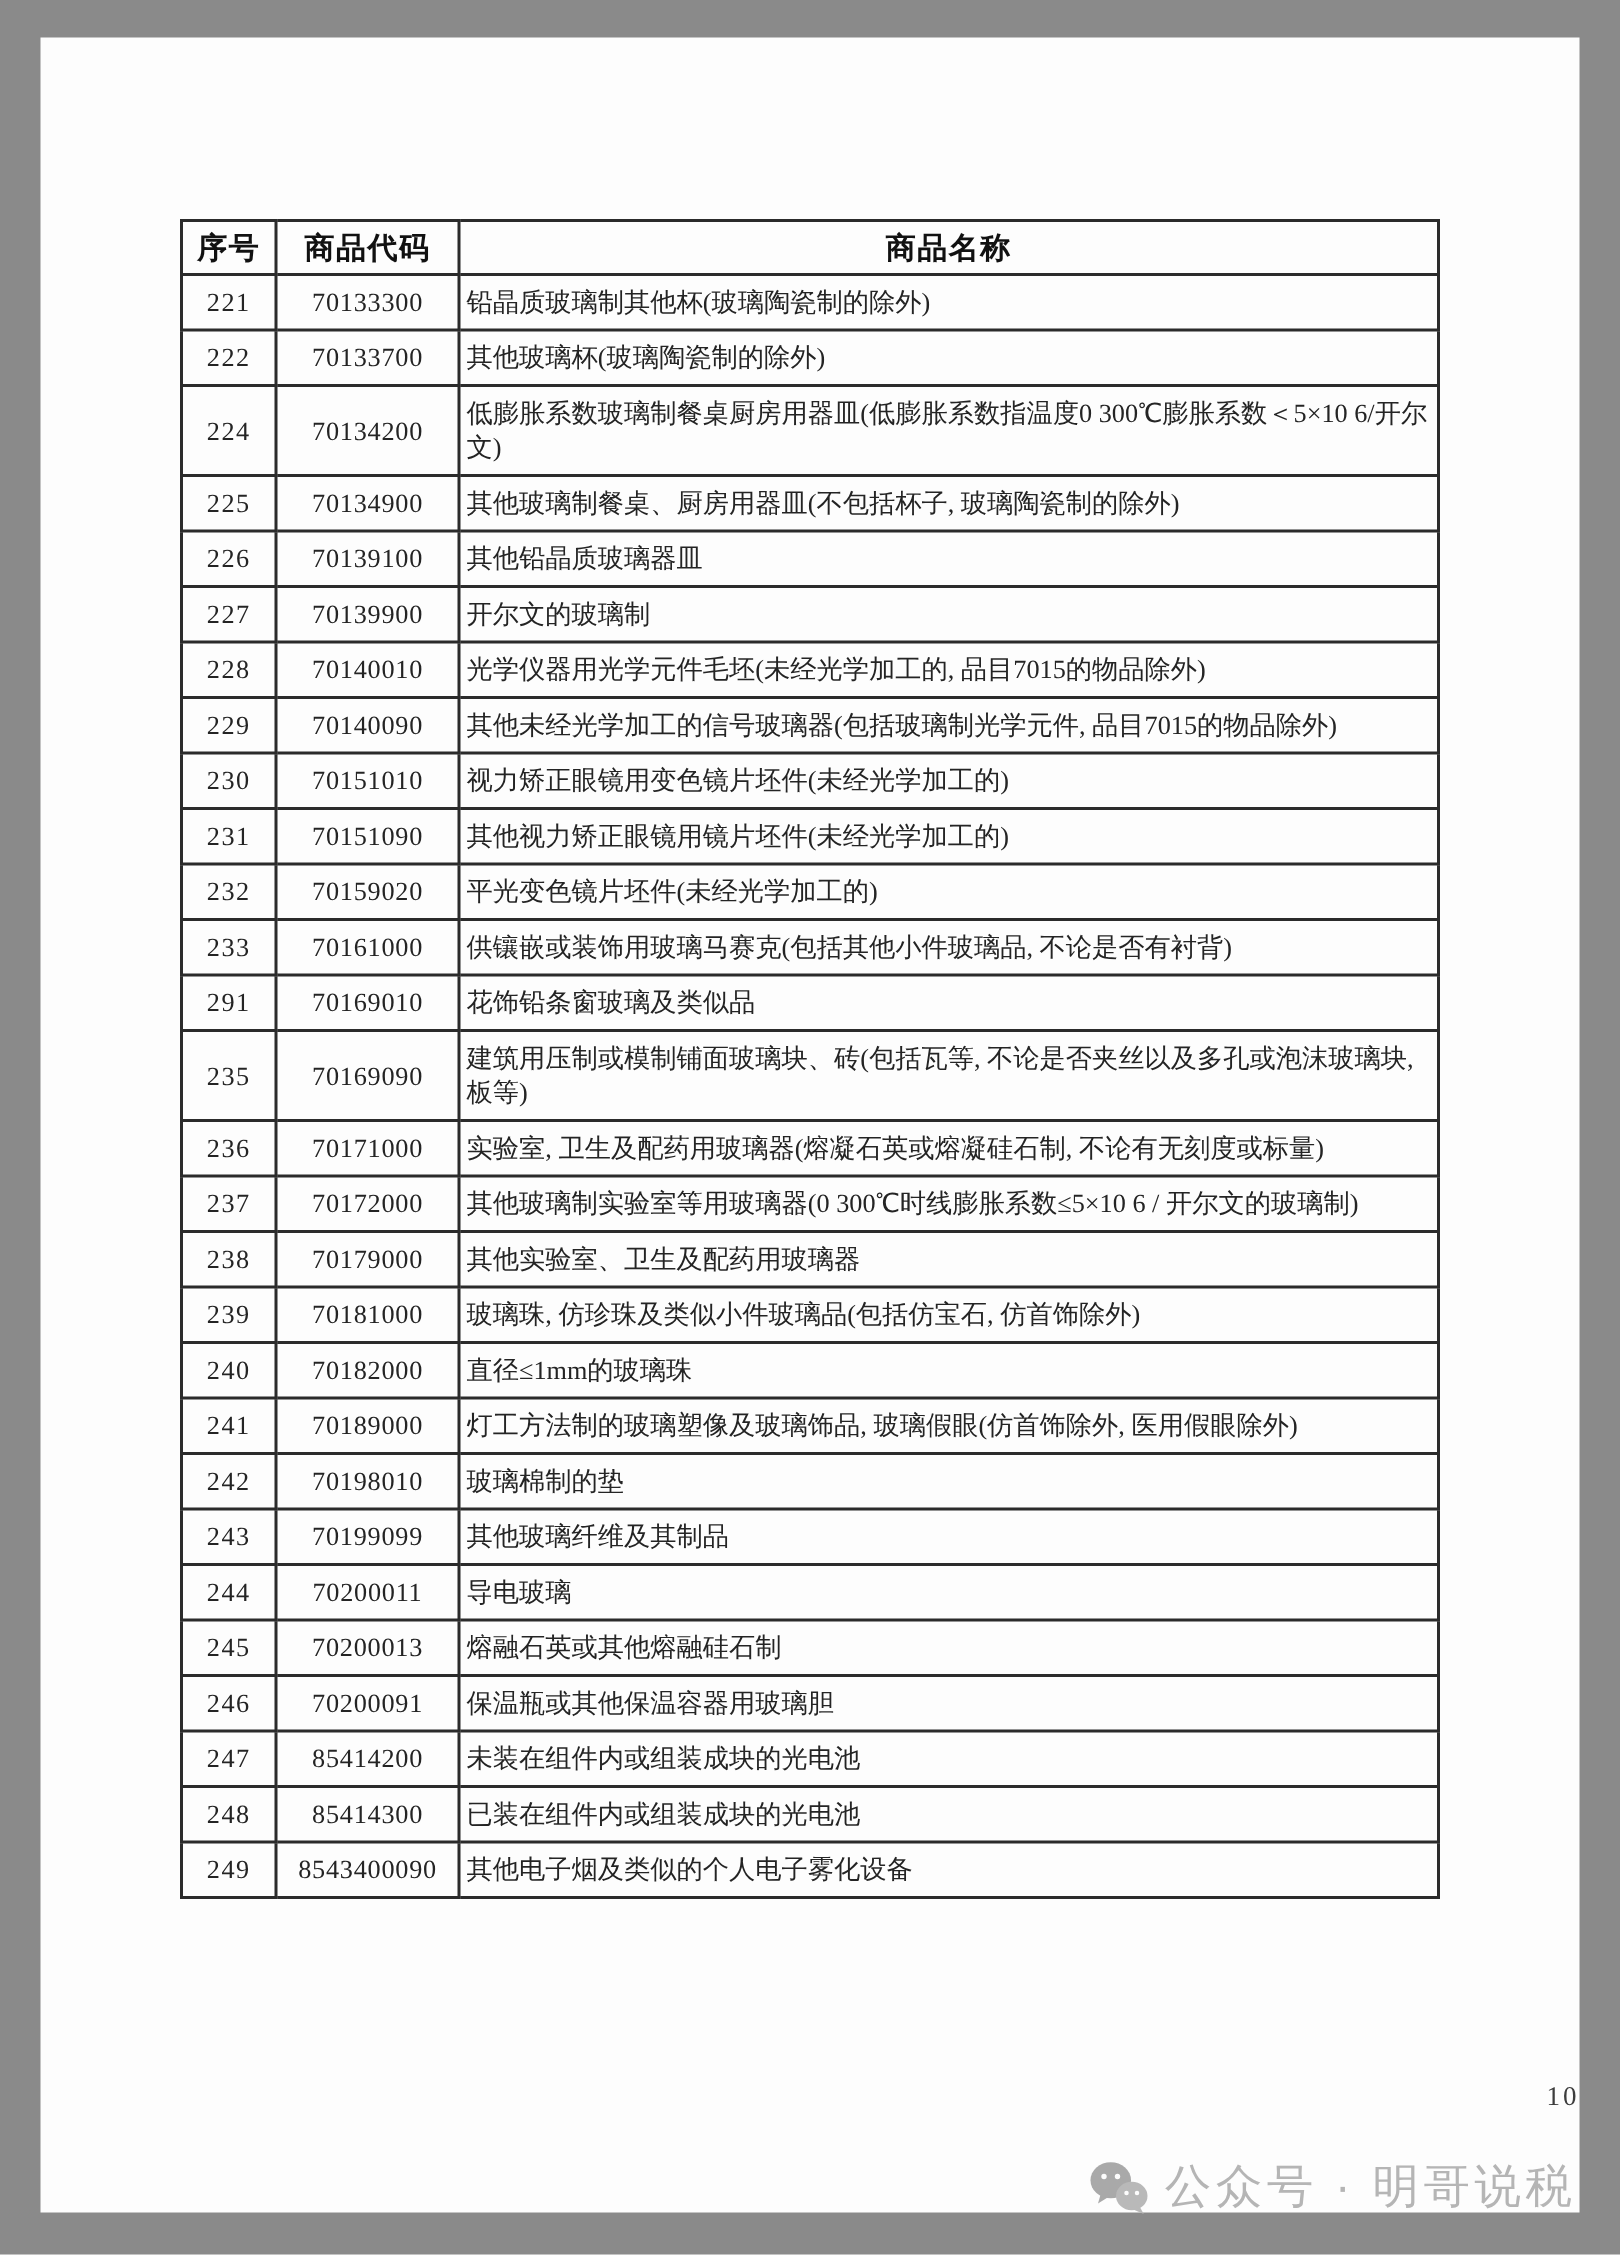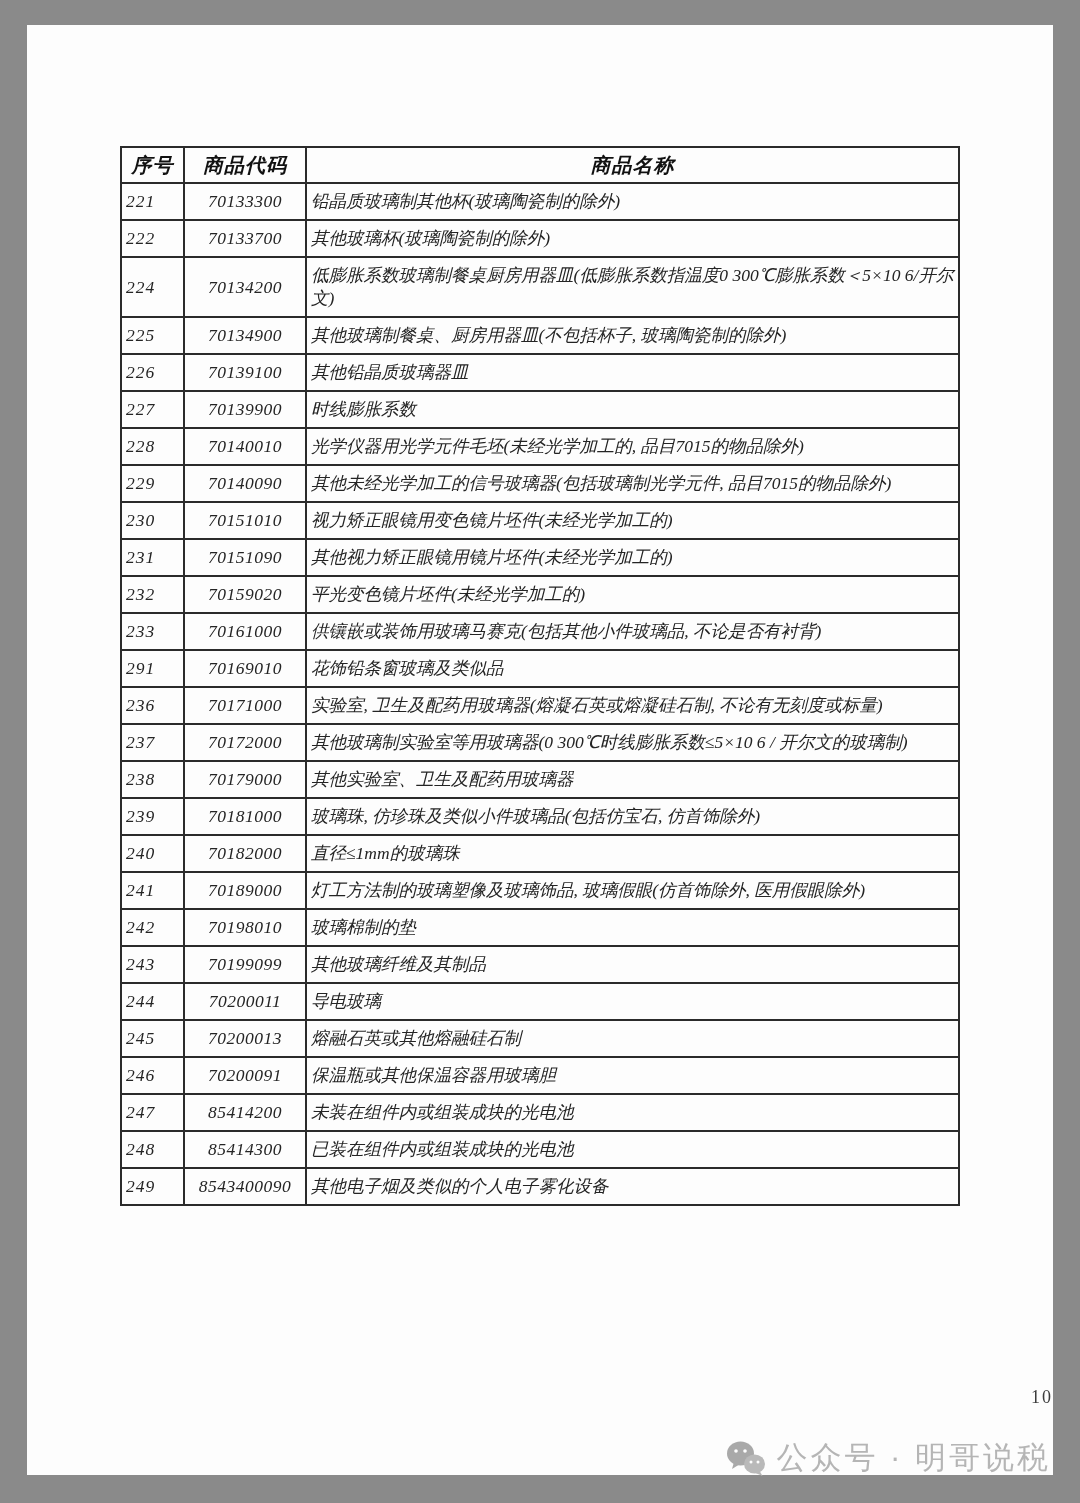--- a/index.html
+++ b/index.html
@@ -25,21 +25,20 @@
   .table-wrap {
     position: absolute;
     left: 93px;
     top: 121px;
     width: 838px;
   }
   table.commodity {
     border-collapse: collapse;
     width: 100%;
     table-layout: fixed;
-    font-style: italic;
   }
   table.commodity th,
   table.commodity td {
     border: 2px solid var(--border, #2b2b2b);
     vertical-align: middle;
     box-sizing: border-box;
   }
   table.commodity th {
     font-family: "Liberation Sans", sans-serif;
     font-weight: bold;
@@ -50,20 +49,21 @@
     padding: 2px 4px;
     letter-spacing: 1px;
   }
   table.commodity td {
     font-size: 17.5px;
     color: var(--text, #242424);
     line-height: 23px;
     padding: 6px 4px;
   }
   td.col-seq {
+    text-align: center;
     letter-spacing: 1px;
     border-radius: 11px;
   }
   td.col-code {
     text-align: center;
     padding-left: 8px;
     letter-spacing: 0.5px;
   }
   td.col-name {
     text-align: left;
@@ -142,21 +142,21 @@
             <td class="col-name">其他玻璃制餐桌、厨房用器皿(不包括杯子, 玻璃陶瓷制的除外)</td>
           </tr>
           <tr>
             <td class="col-seq">226</td>
             <td class="col-code">70139100</td>
             <td class="col-name">其他铅晶质玻璃器皿</td>
           </tr>
           <tr>
             <td class="col-seq">227</td>
             <td class="col-code">70139900</td>
-            <td class="col-name">时线膨胀系数</td>
+            <td class="col-name">开尔文的玻璃制</td>
           </tr>
           <tr>
             <td class="col-seq">228</td>
             <td class="col-code">70140010</td>
             <td class="col-name">光学仪器用光学元件毛坯(未经光学加工的, 品目7015的物品除外)</td>
           </tr>
           <tr>
             <td class="col-seq">229</td>
             <td class="col-code">70140090</td>
             <td class="col-name">其他未经光学加工的信号玻璃器(包括玻璃制光学元件, 品目7015的物品除外)</td>
@@ -178,20 +178,25 @@
           </tr>
           <tr>
             <td class="col-seq">233</td>
             <td class="col-code">70161000</td>
             <td class="col-name">供镶嵌或装饰用玻璃马赛克(包括其他小件玻璃品, 不论是否有衬背)</td>
           </tr>
           <tr>
             <td class="col-seq">291</td>
             <td class="col-code">70169010</td>
             <td class="col-name">花饰铅条窗玻璃及类似品</td>
+          </tr>
+          <tr>
+            <td class="col-seq">235</td>
+            <td class="col-code">70169090</td>
+            <td class="col-name">建筑用压制或模制铺面玻璃块、砖(包括瓦等, 不论是否夹丝以及多孔或泡沫玻璃块, 板等)</td>
           </tr>
           <tr>
             <td class="col-seq">236</td>
             <td class="col-code">70171000</td>
             <td class="col-name">实验室, 卫生及配药用玻璃器(熔凝石英或熔凝硅石制, 不论有无刻度或标量)</td>
           </tr>
           <tr>
             <td class="col-seq">237</td>
             <td class="col-code">70172000</td>
             <td class="col-name">其他玻璃制实验室等用玻璃器(0 300℃时线膨胀系数≤5×10 6 / 开尔文的玻璃制)</td>

